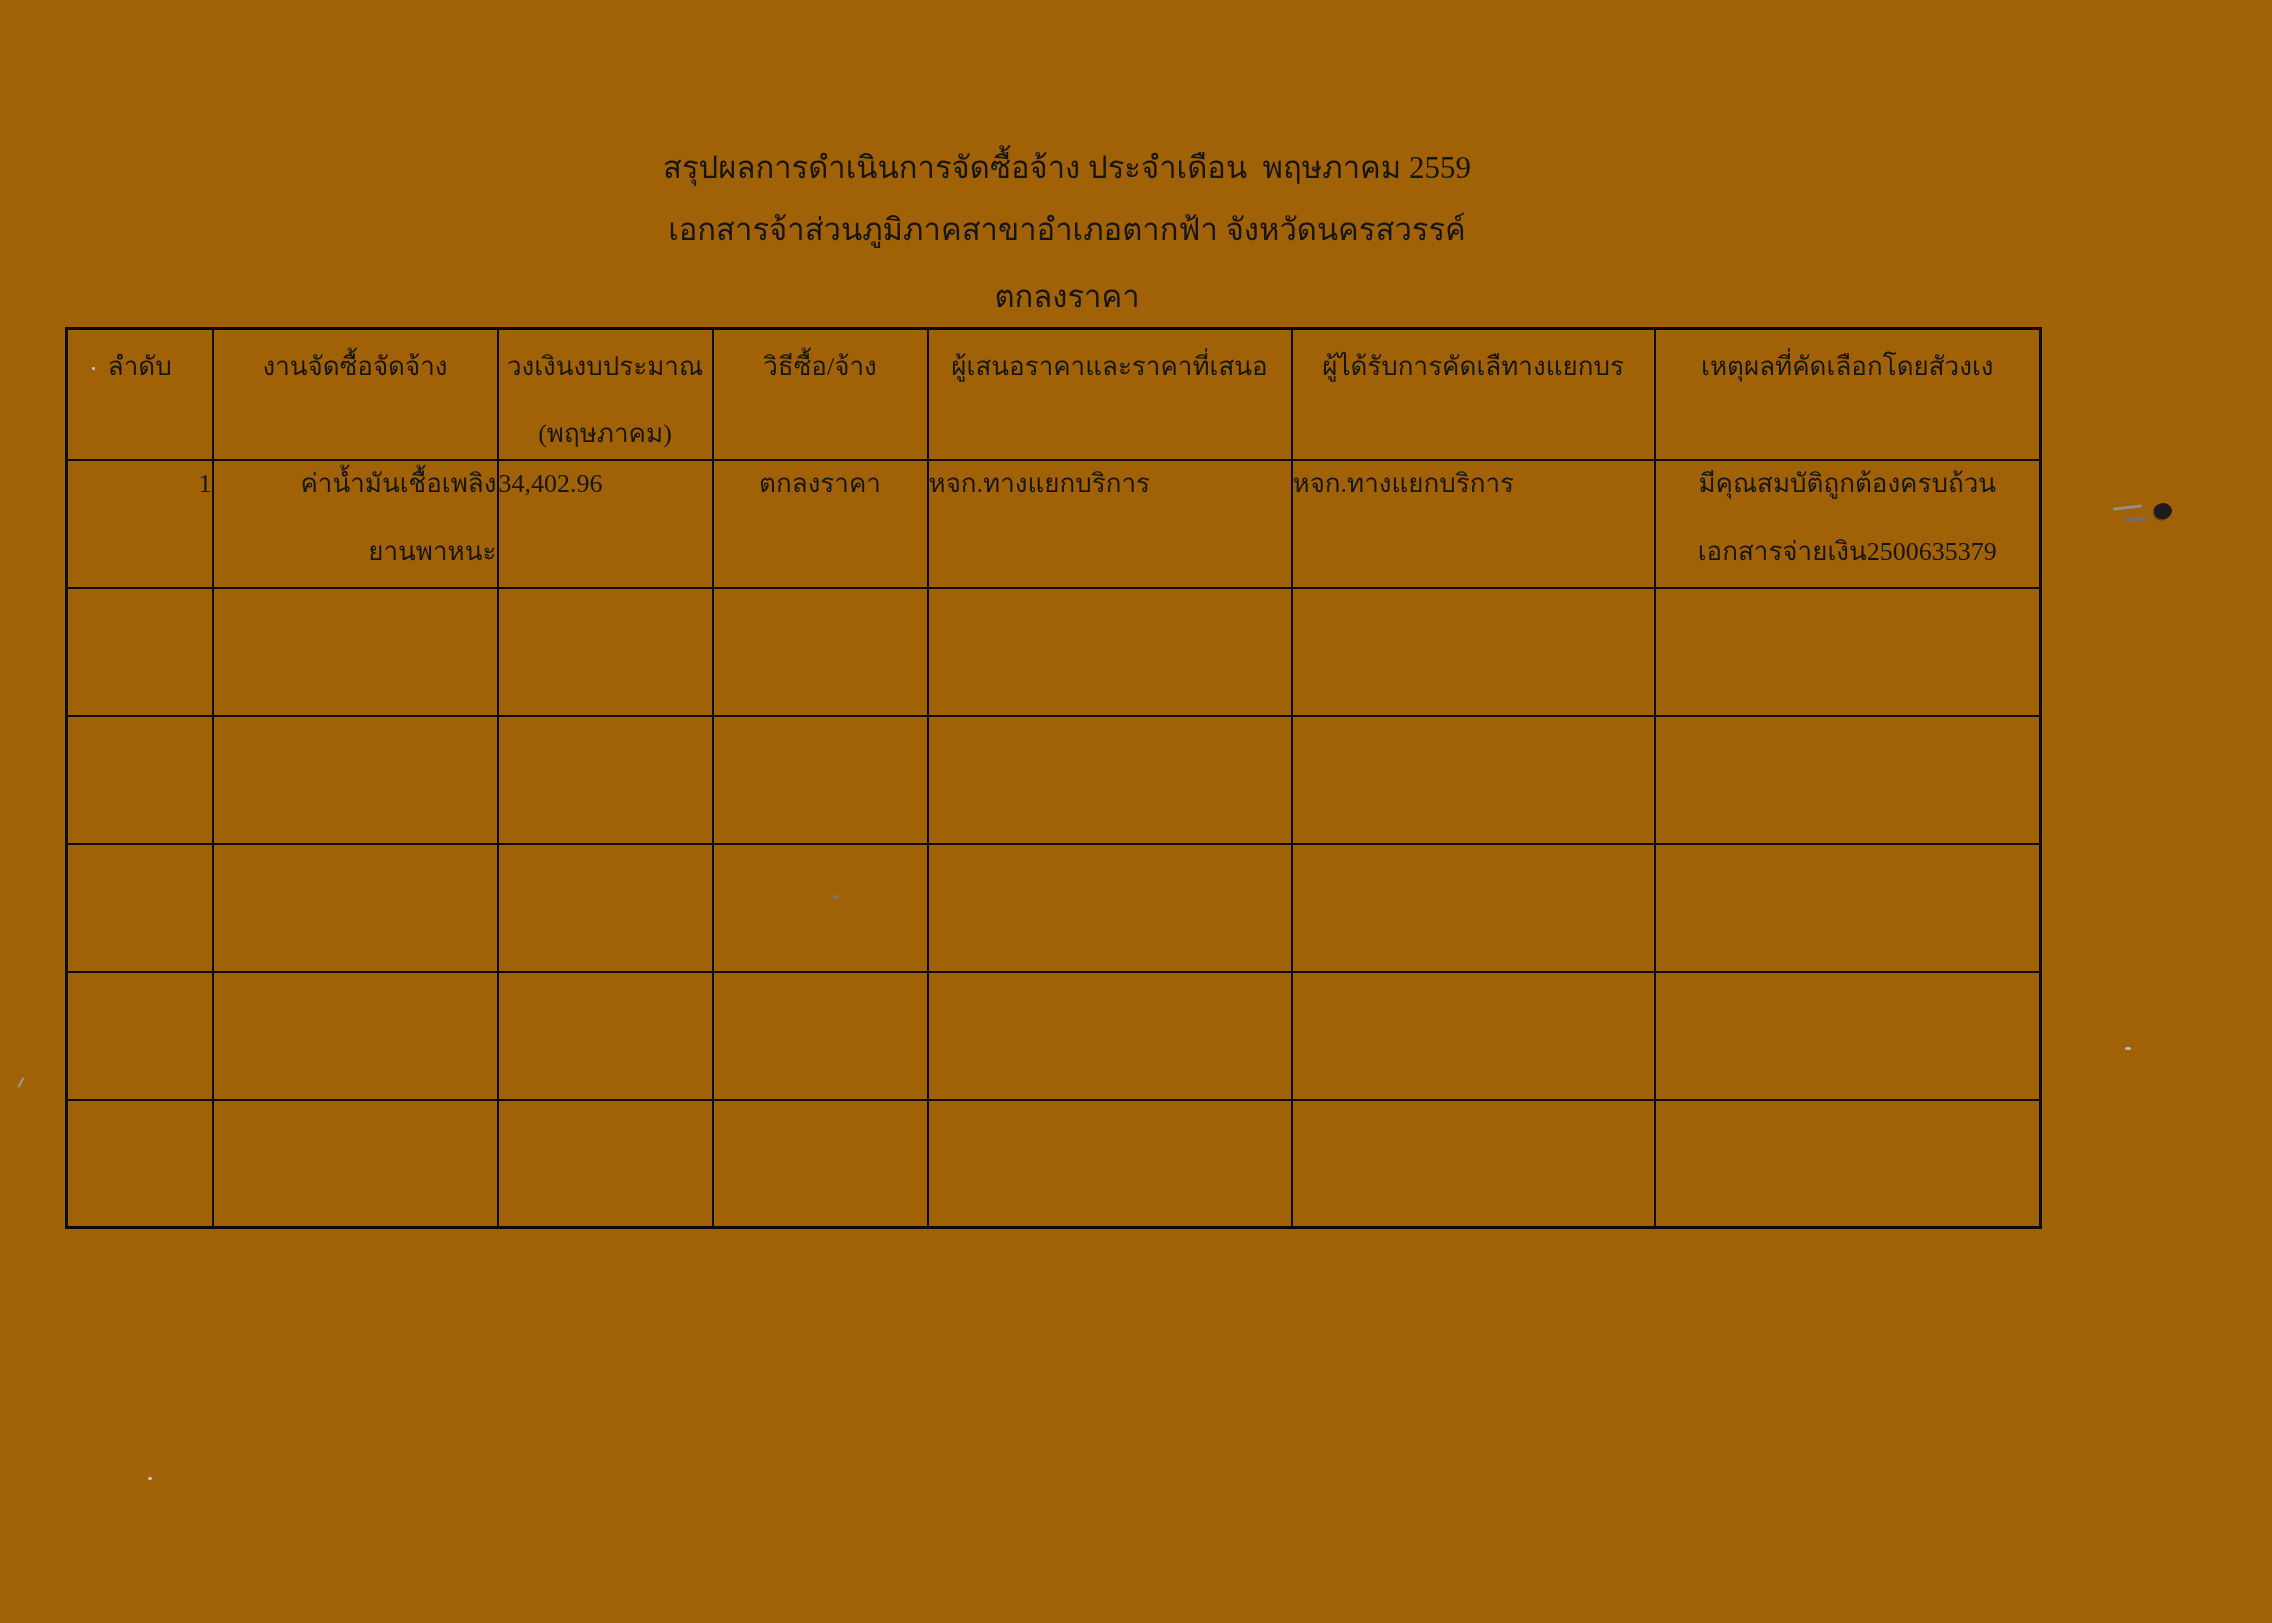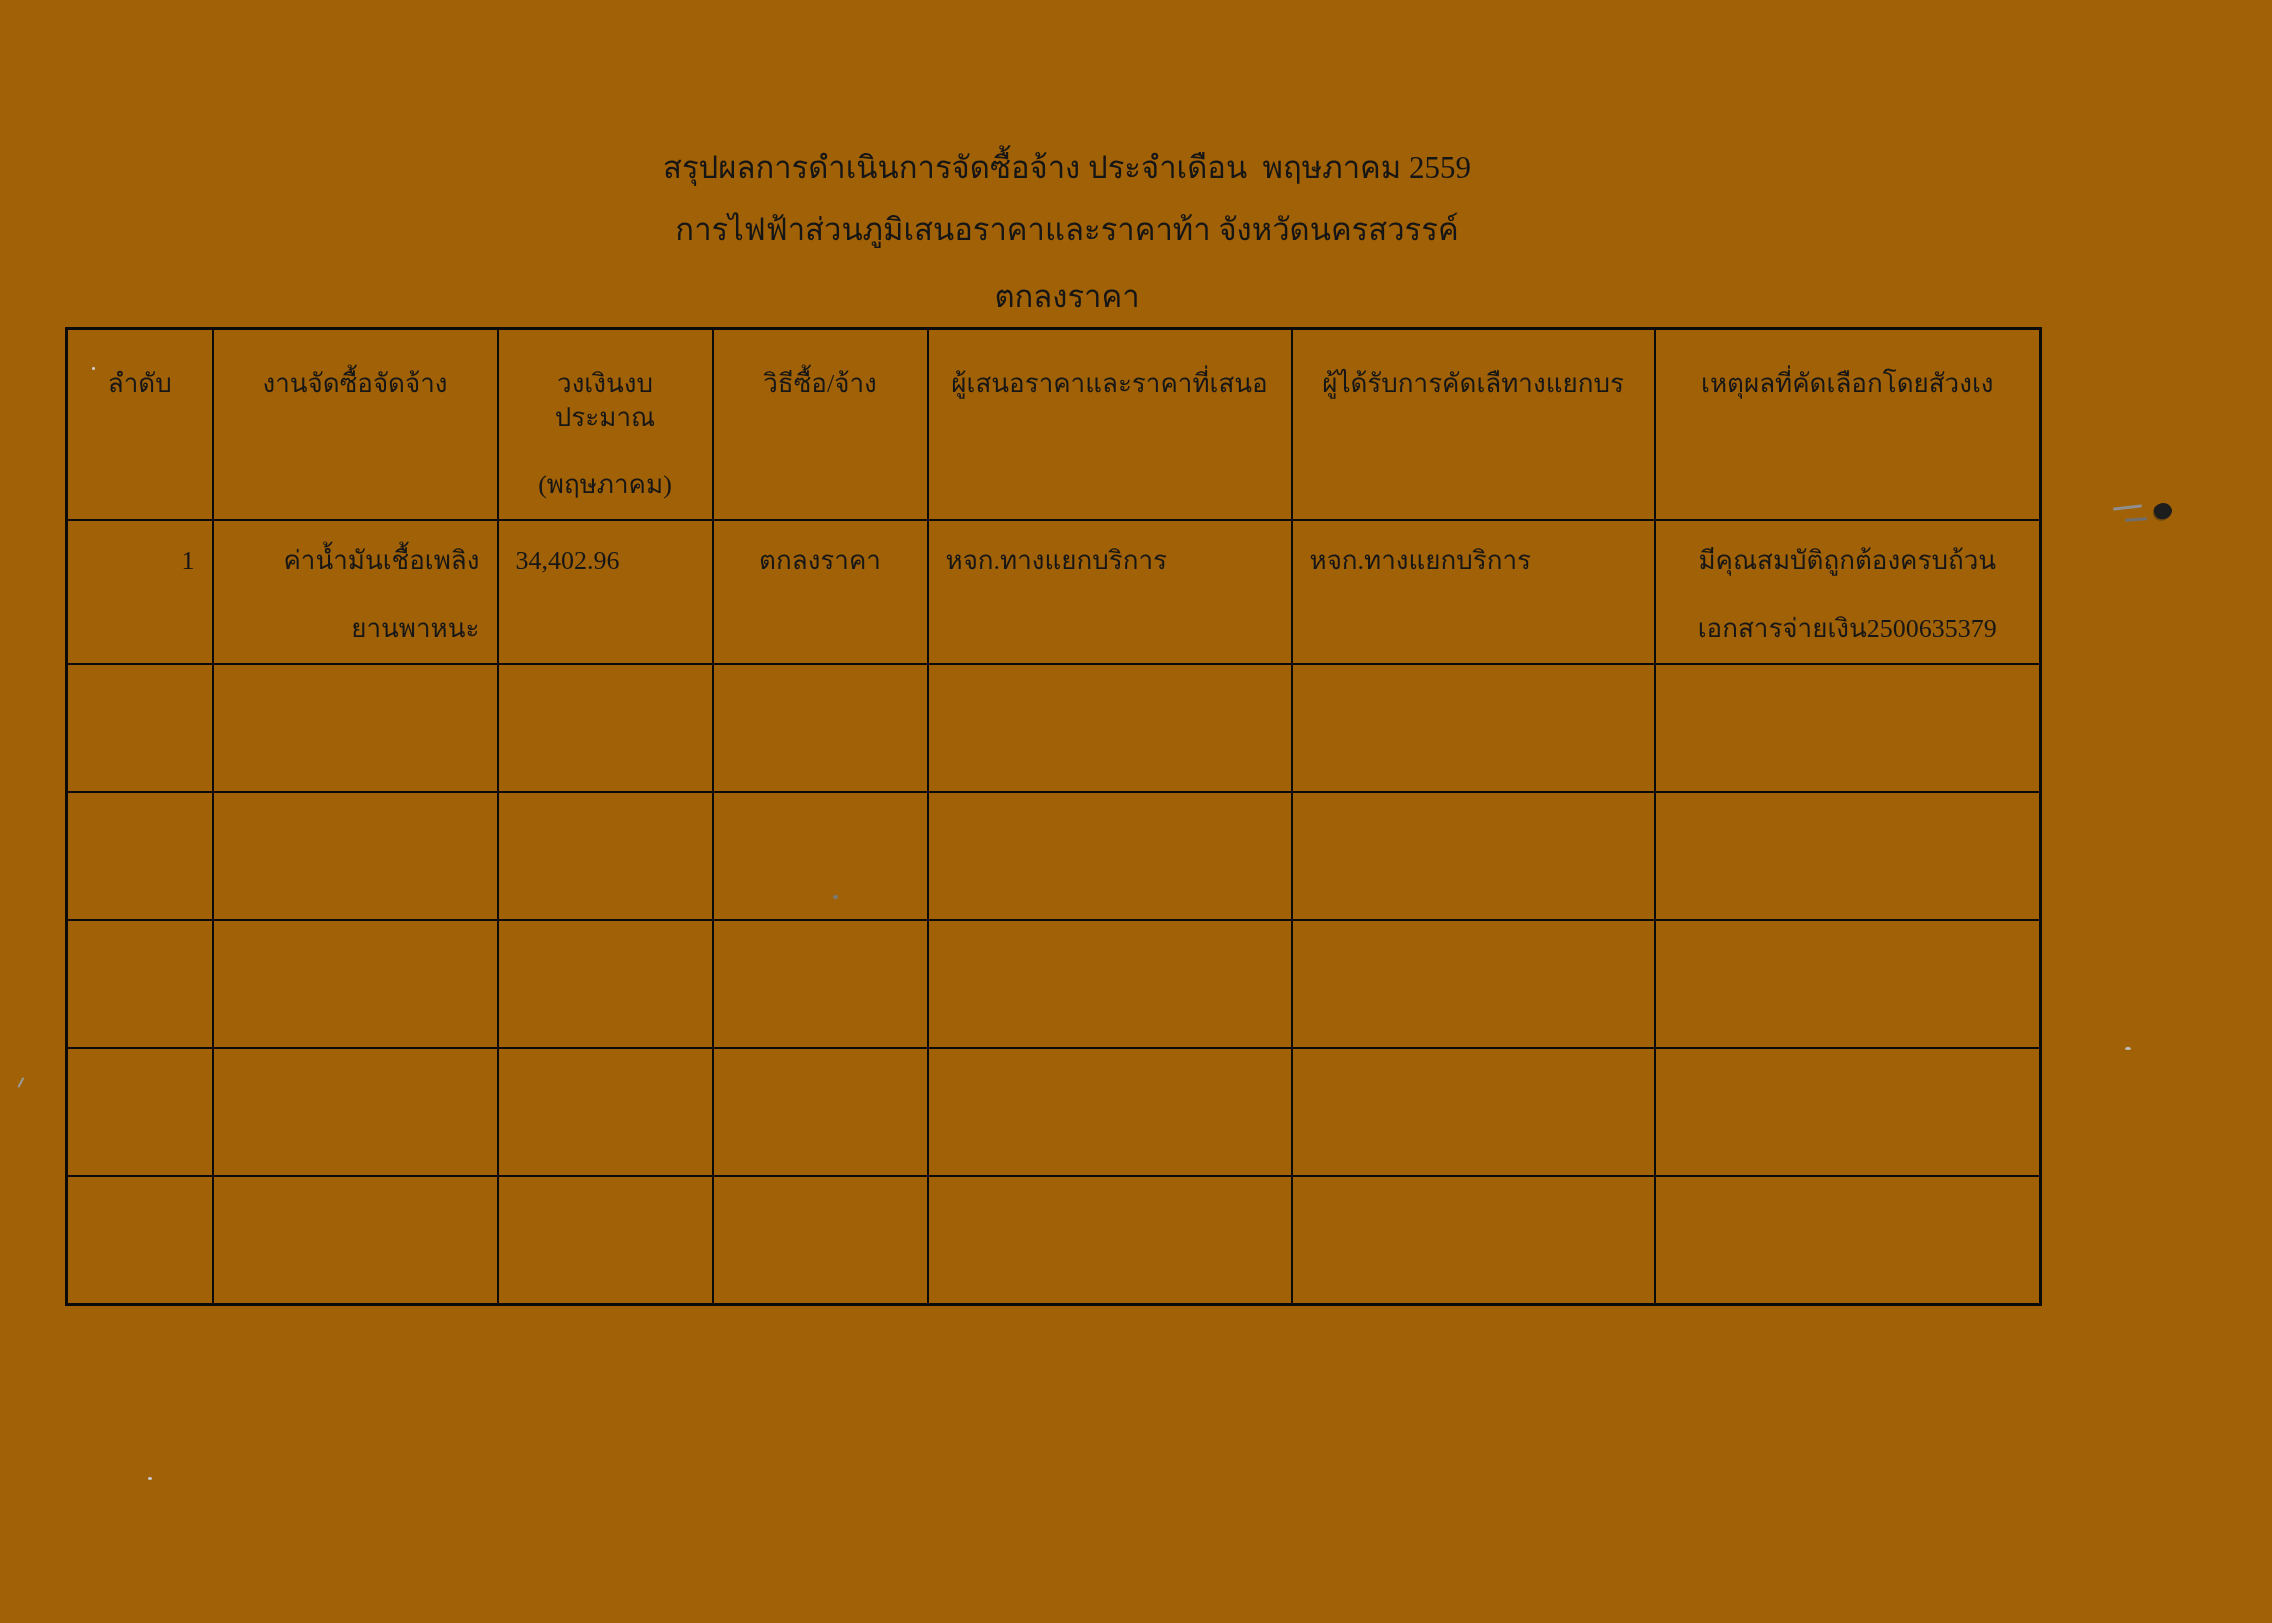--- a/index.html
+++ b/index.html
@@ -46,21 +46,21 @@
     border-collapse: collapse;
     table-layout: fixed;
     width: 1973px;
     border: 3.3px solid #0b0b0b;
   }
   .doc-table th, .doc-table td {
     border-left: 2px solid #0b0b0b;
     border-right: 2px solid #0b0b0b;
     border-top: 2.6px solid #0b0b0b;
     border-bottom: 2.6px solid #0b0b0b;
-    padding: 17px;
+    padding: 0;
     vertical-align: top;
     font-size: 26px;
     line-height: 34px;
     font-weight: normal;
     color: #161616;
     overflow: hidden;
   }
   .doc-table tr.header-row   { height: 131px; }
   .doc-table tr.data-row     { height: 128px; }
 
@@ -115,21 +115,21 @@
   }
   .speck-5 { left: 92px; top: 367px; width: 3.3px; height: 2.6px; background: #cfcfcf; border-radius: 50%; }
 </style>
 </head>
 <body>
 
 <div class="page">
 
   <div class="title-block">
     <div class="title-line title-1">สรุปผลการดำเนินการจัดซื้อจ้าง ประจำเดือน  พฤษภาคม 2559</div>
-    <div class="title-line title-2">การไฟฟ้าส่วนภูมิเสนอราคาและราคาท้า จังหวัดนครสวรรค์</div>
+    <div class="title-line title-2">เอกสารจ้าส่วนภูมิภาคสาขาอำเภอตากฟ้า จังหวัดนครสวรรค์</div>
     <div class="title-line title-3">ตกลงราคา</div>
   </div>
 
   <table class="doc-table">
     <colgroup>
       <col style="width:146px">
       <col style="width:285px">
       <col style="width:215px">
       <col style="width:215px">
       <col style="width:364px">

